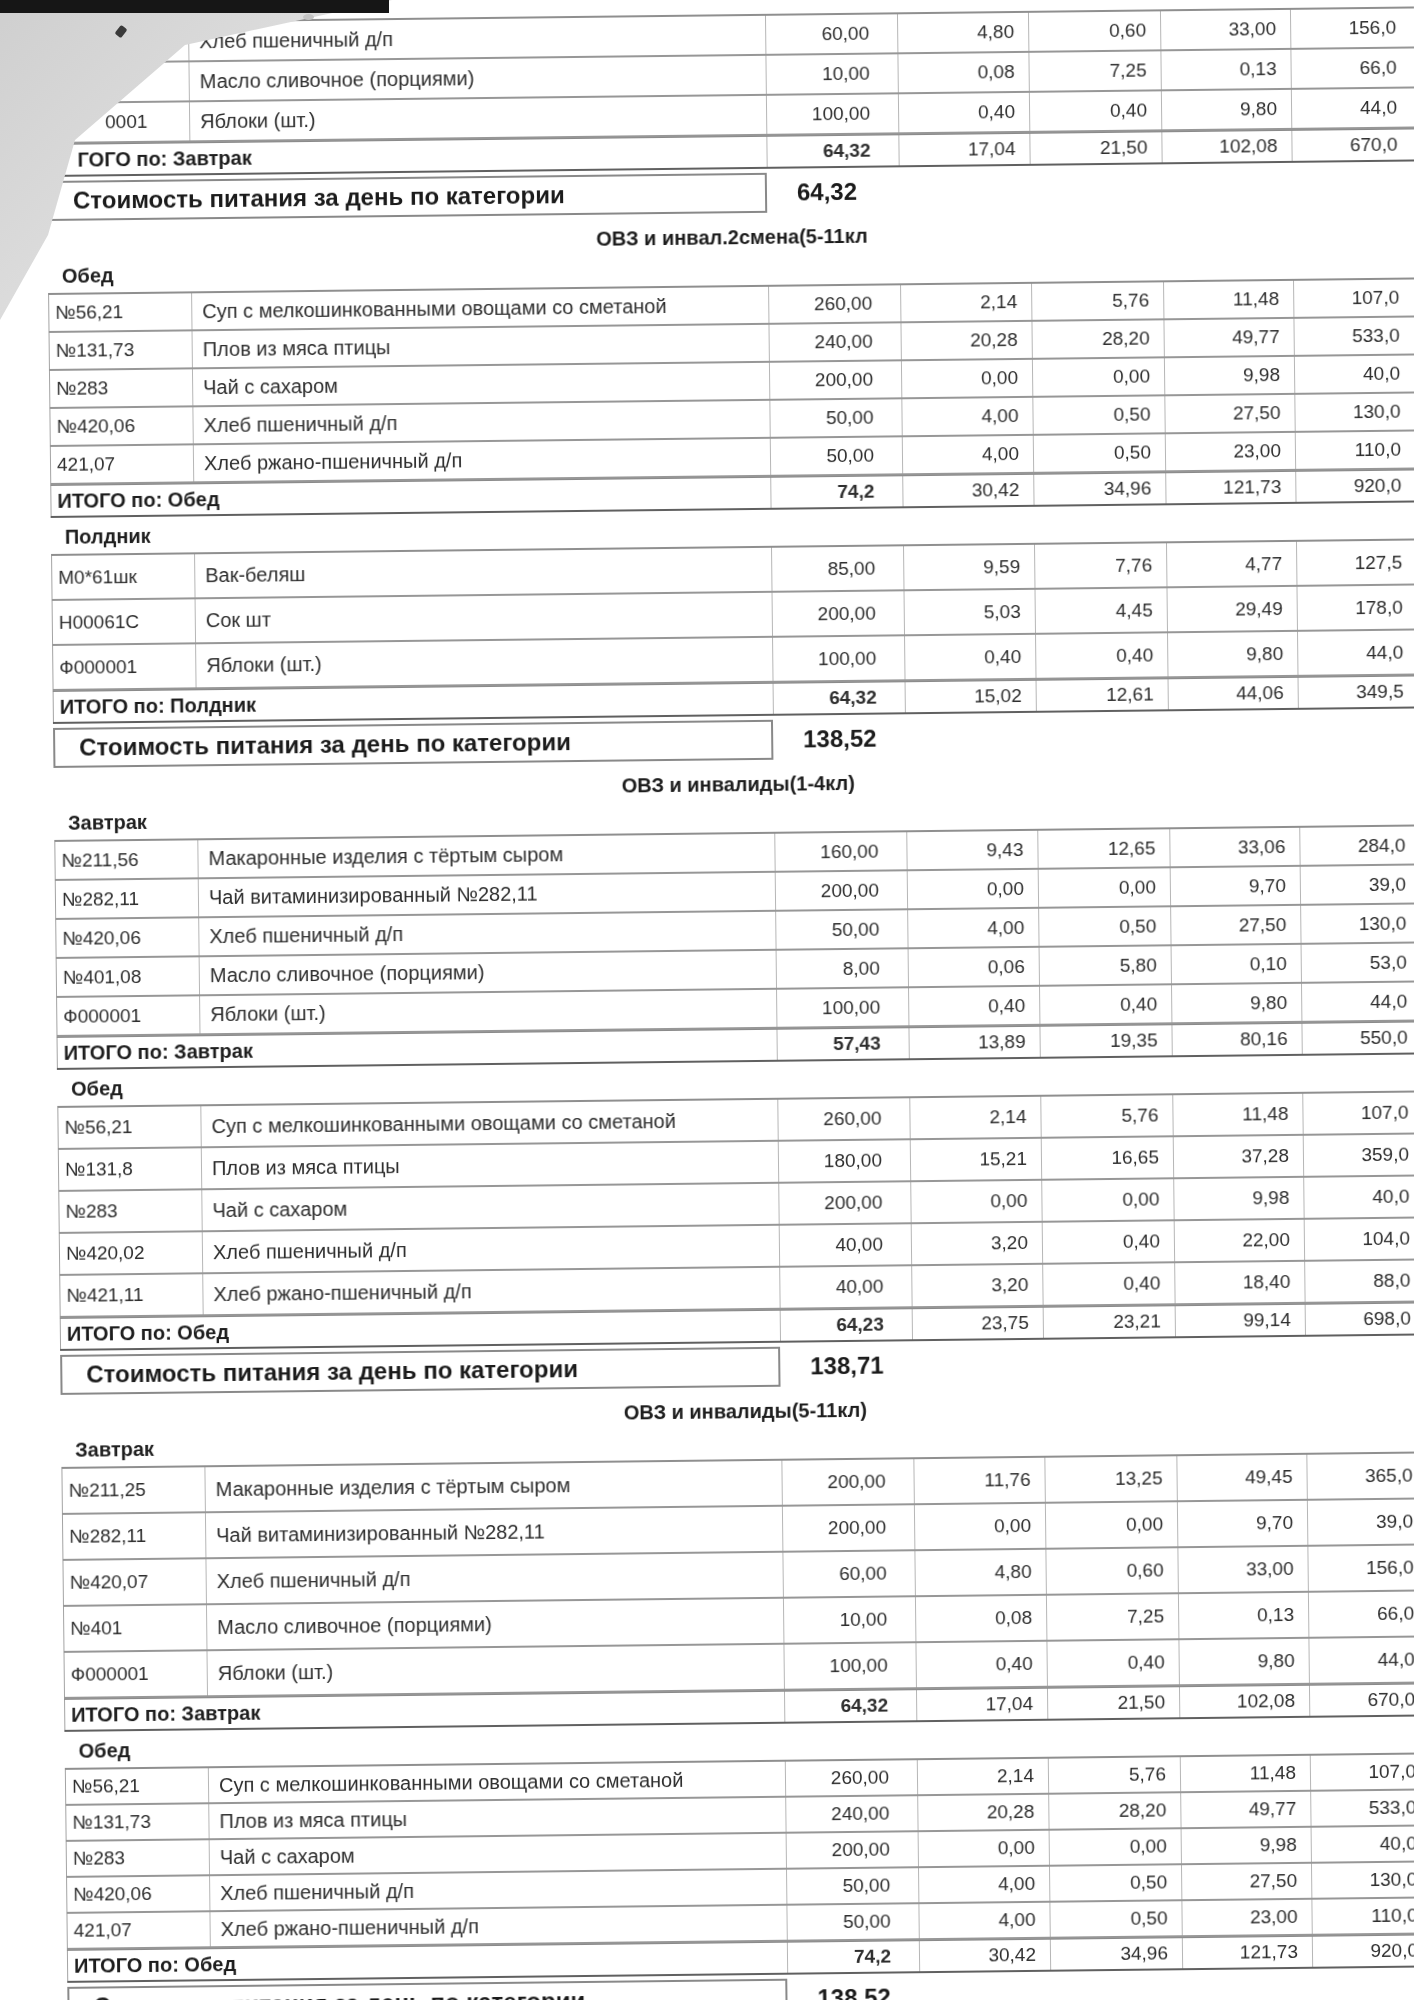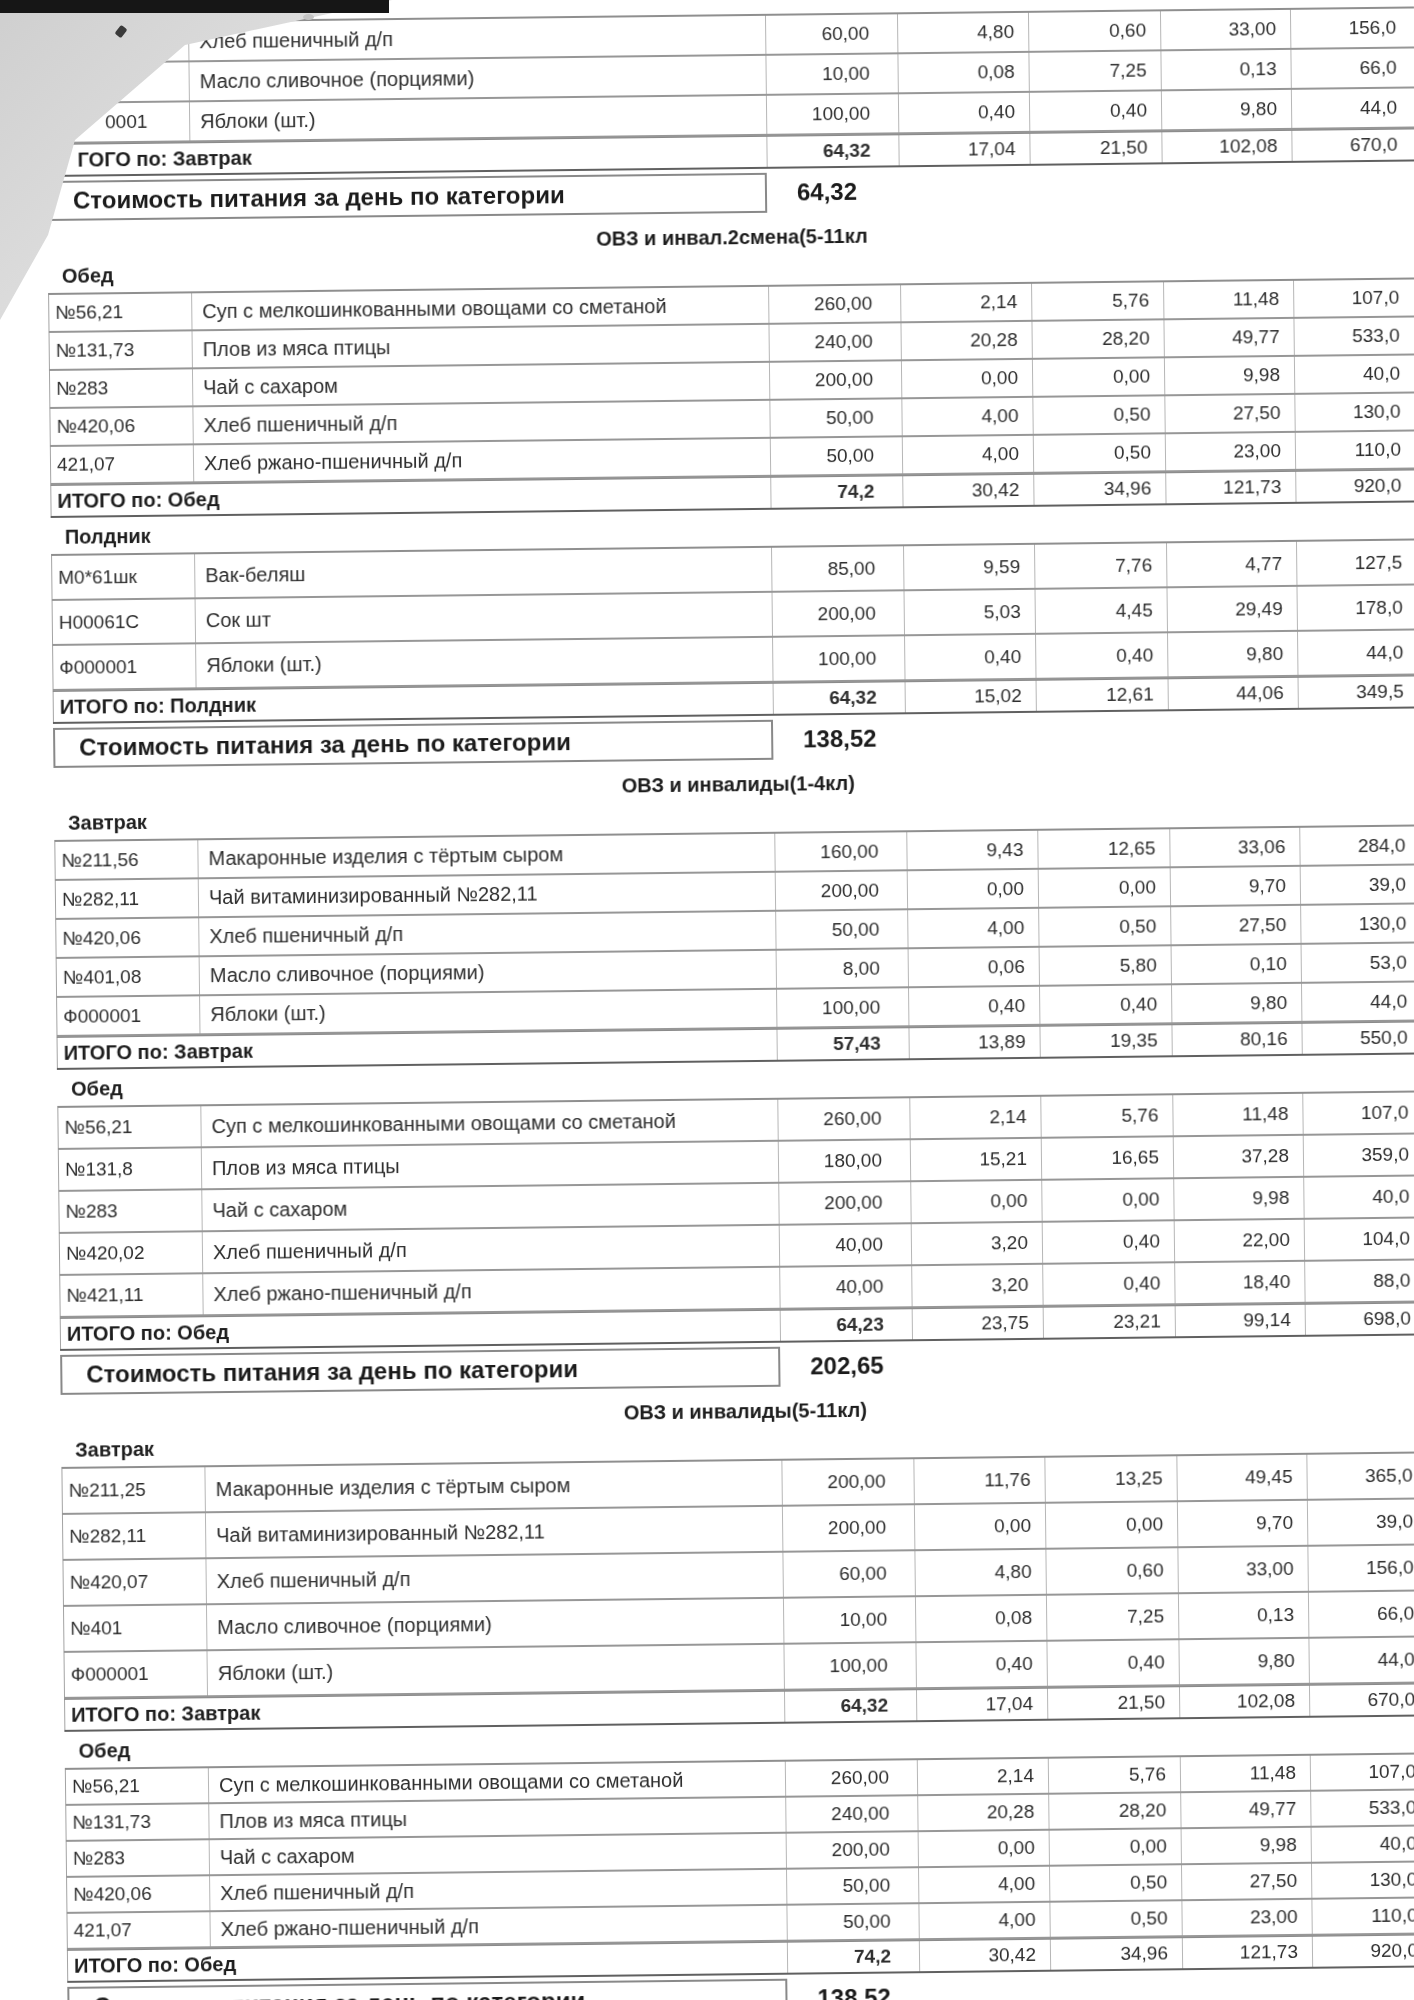--- a/index.html
+++ b/index.html
@@ -358,21 +358,21 @@
     <div class="cell num qty">64,23</div>
     <div class="cell num v1">23,75</div>
     <div class="cell num v2">23,21</div>
     <div class="cell num v3">99,14</div>
     <div class="cell num v4">698,0</div>
   </div>
           </div>
   </section>
         <div class="block-daycost">
     <div class="daycost-box">Стоимость питания за день по категории</div>
-    <div class="daycost-value">202,65</div>
+    <div class="daycost-value">138,71</div>
   </div>
         <div class="block-category">ОВЗ и инвалиды(5-11кл)</div>
         <section class="block-table">
     <div class="meal-label">Завтрак</div>
     <div class="tbl tbl-5">
             <div class="trow">
     <div class="cell code">№211,25</div>
     <div class="cell name">Макаронные изделия с тёртым сыром</div>
     <div class="cell num qty">200,00</div>
     <div class="cell num v1">11,76</div>

